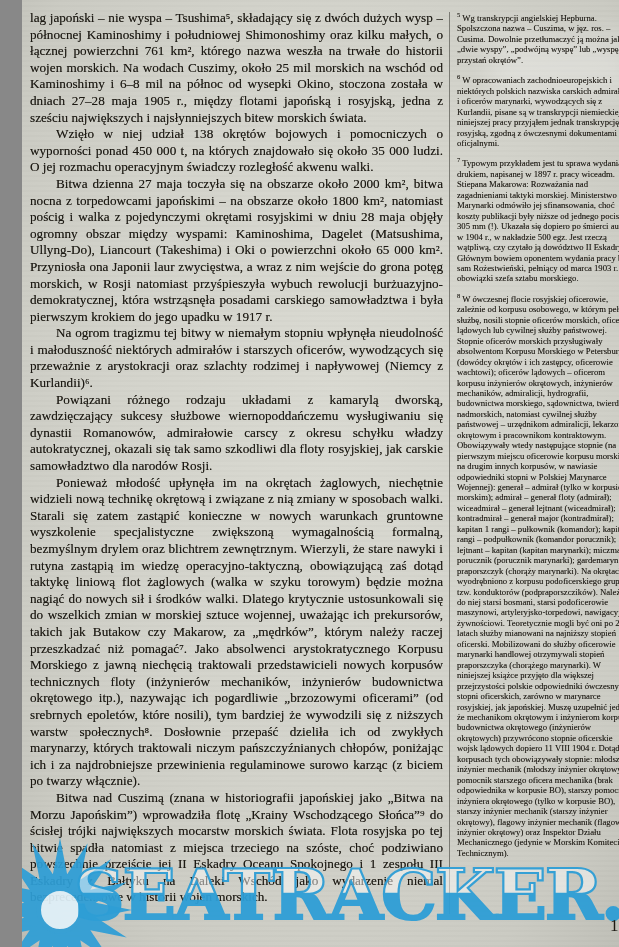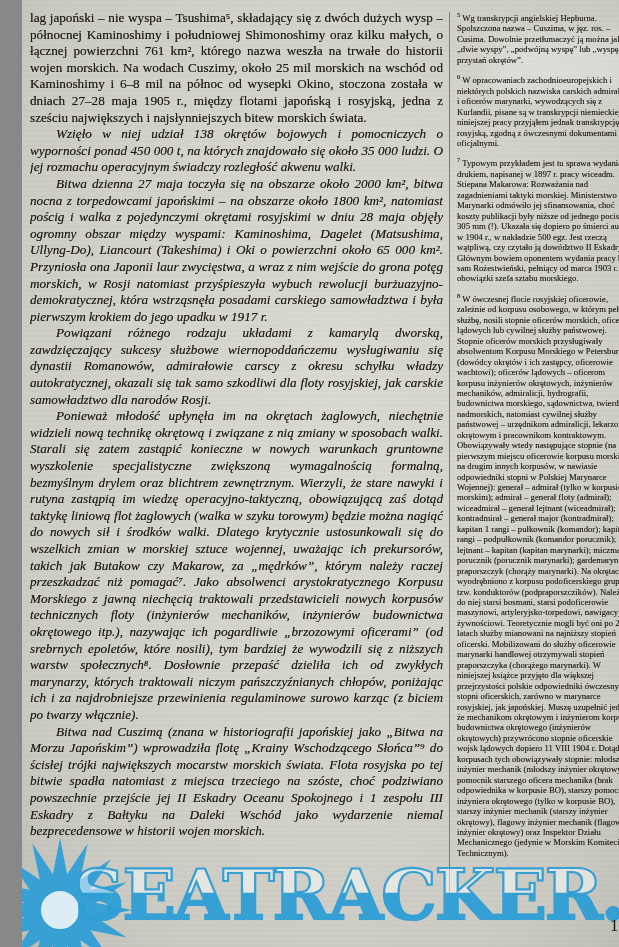--- a/index.html
+++ b/index.html
@@ -22,21 +22,21 @@
     background:rgba(255,255,255,0.3);filter:blur(14px);z-index:0;
   }
   .main-col{
     position:absolute;left:8px;top:10px;width:413px;height:904px;
     overflow:hidden;z-index:1;
     font-size:13.2px;line-height:16.6px;
     text-align:justify;color:#1c1913;
     text-shadow:0 0 0.5px rgba(28,25,19,0.55);
   }
   .main-col p{margin:0;}
-  .main-col p.indent{text-indent:26px;font-style:italic;}
+  .main-col p.indent{text-indent:26px;}
   .col-divider{
     position:absolute;left:427px;top:12px;width:1px;height:902px;
     background:#5d5d57;opacity:.75;z-index:1;
   }
   .foot-col{
     position:absolute;left:435px;top:13px;width:178px;height:904px;
     overflow:hidden;z-index:1;
     font-size:8.7px;line-height:10.45px;
     text-align:left;color:#201d17;
     text-shadow:0 0 0.4px rgba(32,29,23,0.5);
@@ -69,20 +69,21 @@
 </head>
 <body>
 
 <div class="page">
   <div class="scan-ghost"></div>
 
   <div class="main-col">
       <p class="">lag japoński – nie wyspa – Tsushima⁵, składający się z dwóch dużych wysp – północnej Kaminoshimy i południowej Shimonoshimy oraz kilku małych, o łącznej powierzchni 761 km², którego nazwa weszła na trwałe do historii wojen morskich. Na wodach Cuszimy, około 25 mil morskich na wschód od Kaminoshimy i 6–8 mil na północ od wysepki Okino, stoczona została w dniach 27–28 maja 1905 r., między flotami japońską i rosyjską, jedna z sześciu największych i najsłynniejszych bitew morskich świata.</p>
       <p class="indent">Wzięło w niej udział 138 okrętów bojowych i pomocniczych o wyporności ponad 450 000 t, na których znajdowało się około 35 000 ludzi. O jej rozmachu operacyjnym świadczy rozległość akwenu walki.</p>
       <p class="indent">Bitwa dzienna 27 maja toczyła się na obszarze około 2000 km², bitwa nocna z torpedowcami japońskimi – na obszarze około 1800 km², natomiast pościg i walka z pojedynczymi okrętami rosyjskimi w dniu 28 maja objęły ogromny obszar między wyspami: Kaminoshima, Dagelet (Matsushima, Ullyng-Do), Liancourt (Takeshima) i Oki o powierzchni około 65 000 km². Przyniosła ona Japonii laur zwycięstwa, a wraz z nim wejście do grona potęg morskich, w Rosji natomiast przyśpieszyła wybuch rewolucji burżuazyjno-demokratycznej, która wstrząsnęła posadami carskiego samowładztwa i była pierwszym krokiem do jego upadku w 1917 r.</p>
+      <p class="indent">Na ogrom tragizmu tej bitwy w niemałym stopniu wpłynęła nieudolność i małoduszność niektórych admirałów i starszych oficerów, wywodzących się przeważnie z arystokracji oraz szlachty rodzimej i napływowej (Niemcy z Kurlandii)⁶.</p>
       <p class="indent">Powiązani różnego rodzaju układami z kamarylą dworską, zawdzięczający sukcesy służbowe wiernopoddańczemu wysługiwaniu się dynastii Romanowów, admirałowie carscy z okresu schyłku władzy autokratycznej, okazali się tak samo szkodliwi dla floty rosyjskiej, jak carskie samowładztwo dla narodów Rosji.</p>
       <p class="indent">Ponieważ młodość upłynęła im na okrętach żaglowych, niechętnie widzieli nową technikę okrętową i związane z nią zmiany w sposobach walki. Starali się zatem zastąpić konieczne w nowych warunkach gruntowne wyszkolenie specjalistyczne zwiększoną wymagalnością formalną, bezmyślnym drylem oraz blichtrem zewnętrznym. Wierzyli, że stare nawyki i rutyna zastąpią im wiedzę operacyjno-taktyczną, obowiązującą zaś dotąd taktykę liniową flot żaglowych (walka w szyku torowym) będzie można nagiąć do nowych sił i środków walki. Dlatego krytycznie ustosunkowali się do wszelkich zmian w morskiej sztuce wojennej, uważając ich prekursorów, takich jak Butakow czy Makarow, za „mędrków”, którym należy raczej przeszkadzać niż pomagać⁷. Jako absolwenci arystokratycznego Korpusu Morskiego z jawną niechęcią traktowali przedstawicieli nowych korpusów technicznych floty (inżynierów mechaników, inżynierów budownictwa okrętowego itp.), nazywając ich pogardliwie „brzozowymi oficerami” (od srebrnych epoletów, które nosili), tym bardziej że wywodzili się z niższych warstw społecznych⁸. Dosłownie przepaść dzieliła ich od zwykłych marynarzy, których traktowali niczym pańszczyźnianych chłopów, poniżając ich i za najdrobniejsze przewinienia regulaminowe surowo karząc (z biciem po twarzy włącznie).</p>
       <p class="indent">Bitwa nad Cuszimą (znana w historiografii japońskiej jako „Bitwa na Morzu Japońskim”) wprowadziła flotę „Krainy Wschodzącego Słońca”⁹ do ścisłej trójki największych mocarstw morskich świata. Flota rosyjska po tej bitwie spadła natomiast z miejsca trzeciego na szóste, choć podziwiano powszechnie przejście jej II Eskadry Oceanu Spokojnego i 1 zespołu III Eskadry z Bałtyku na Daleki Wschód jako wydarzenie niemal bezprecedensowe w historii wojen morskich.</p>
     </div>
 
   <div class="col-divider"></div>
 
   <div class="foot-col">
       <div class="footnote"><sup>5</sup> Wg transkrypcji angielskiej Hepburna. Spolszczona nazwa – Cuszima, w jęz. ros. – Cusima. Dowolnie przetłumaczyć ją można jako „dwie wyspy”, „podwójną wyspę” lub „wyspę-przystań okrętów”.</div>
       <div class="footnote"><sup>6</sup> W opracowaniach zachodnioeuropejskich i niektórych polskich nazwiska carskich admirałów i oficerów marynarki, wywodzących się z Kurlandii, pisane są w transkrypcji niemieckiej. W niniejszej pracy przyjąłem jednak transkrypcję rosyjską, zgodną z ówczesnymi dokumentami oficjalnymi.</div>

